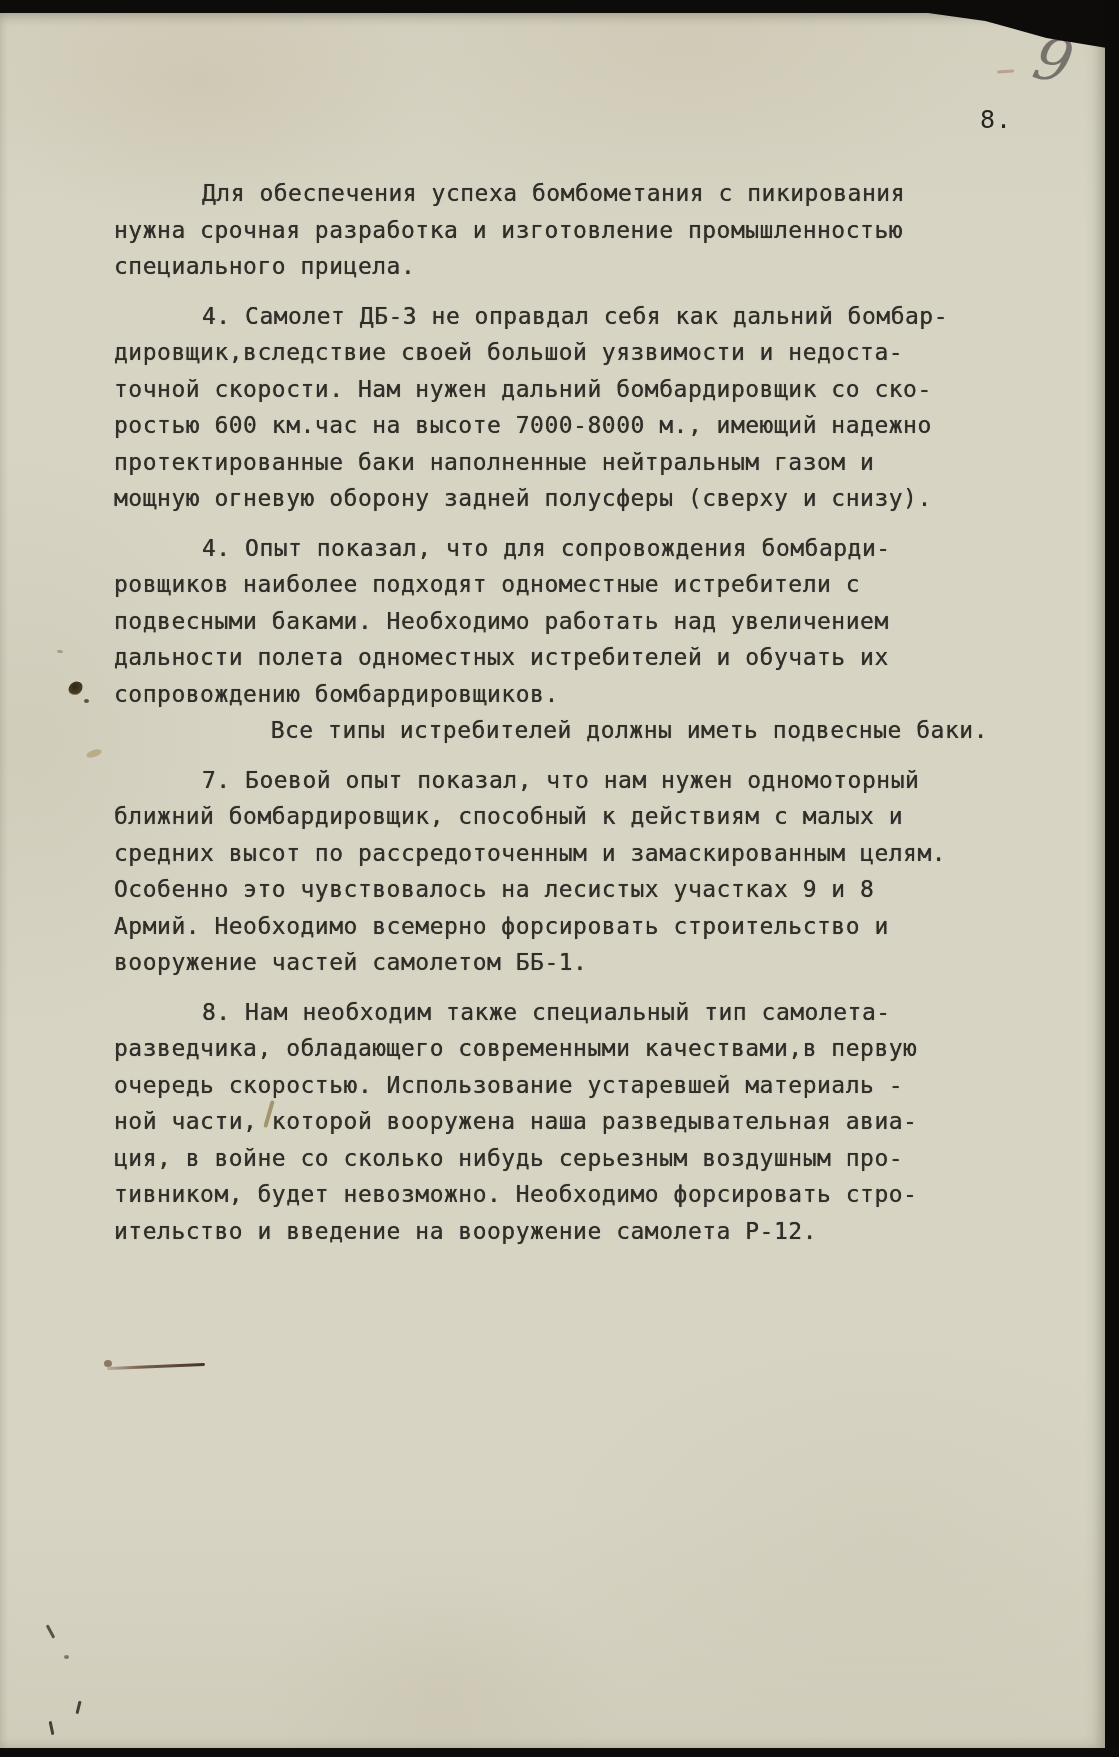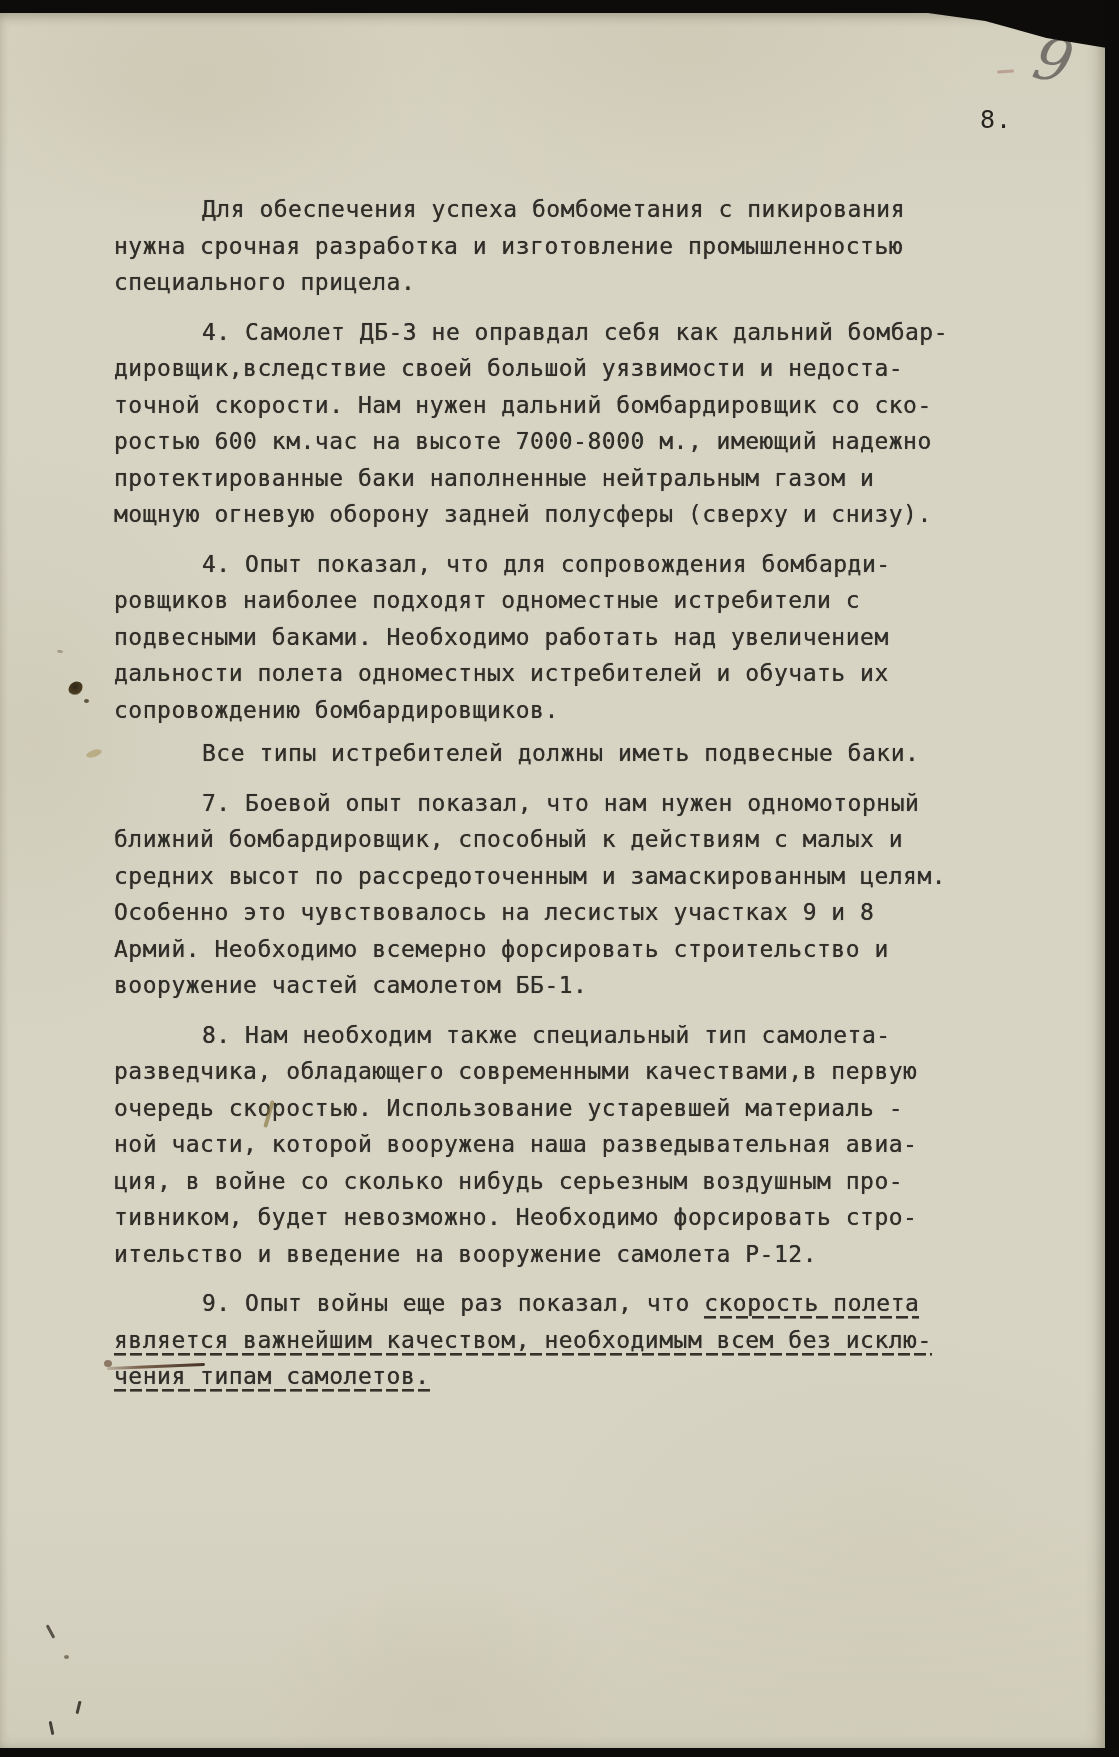--- a/index.html
+++ b/index.html
@@ -77,22 +77,22 @@
   .para {
     margin: 13px 0 0 0;
     font-size: 23px;
     line-height: 36.5px;
     letter-spacing: 0.5px;
     color: #302e29;
     white-space: pre-line;
     text-indent: 88px;
     text-shadow: 0 0 0.7px rgba(44,41,35,.85);
   }
-  .para.first  { margin-top: 16px; }
-  .para.no-gap { margin-top: 7px; }
+  .para.first  { margin-top: 0; }
+  .para.no-gap { margin-top: 0; text-align: right; }
   .para.rich   { white-space: normal; }
   .u {
     background-image: repeating-linear-gradient(90deg, #34312b 0, #34312b 12px, transparent 12px, transparent 16px);
     background-position: 0 calc(100% - 1px);
     background-size: 100% 2.6px;
     background-repeat: no-repeat;
     padding-bottom: 4px;
   }
 
   
@@ -179,21 +179,20 @@
 вооружение частей самолетом ББ-1.</p>
 
       <p class="para">8. Нам необходим также специальный тип самолета-
 разведчика, обладающего современными качествами,в первую
 очередь скоростью. Использование устаревшей материаль -
 ной части, которой вооружена наша разведывательная авиа-
 ция, в войне со сколько нибудь серьезным воздушным про-
 тивником, будет невозможно. Необходимо форсировать стро-
 ительство и введение на вооружение самолета Р-12.</p>
 
-      <p class="para rich"><span>9. Опыт войны еще раз показал, что </span><span class="u">скорость полета</span><br><span class="u">является важнейшим качеством, необходимым всем без исклю-</span><br><span class="u">чения типам самолетов.</span></p>
 
 
     </div>
 
     <div class="artifact ink-blot"></div>
     <div class="artifact ink-blot-dot"></div>
     <div class="artifact yellow-smudge"></div>
     <div class="artifact margin-speck"></div>
     <div class="artifact pen-stroke-p9"></div>
     <div class="artifact pen-stroke-p9-blob"></div>

